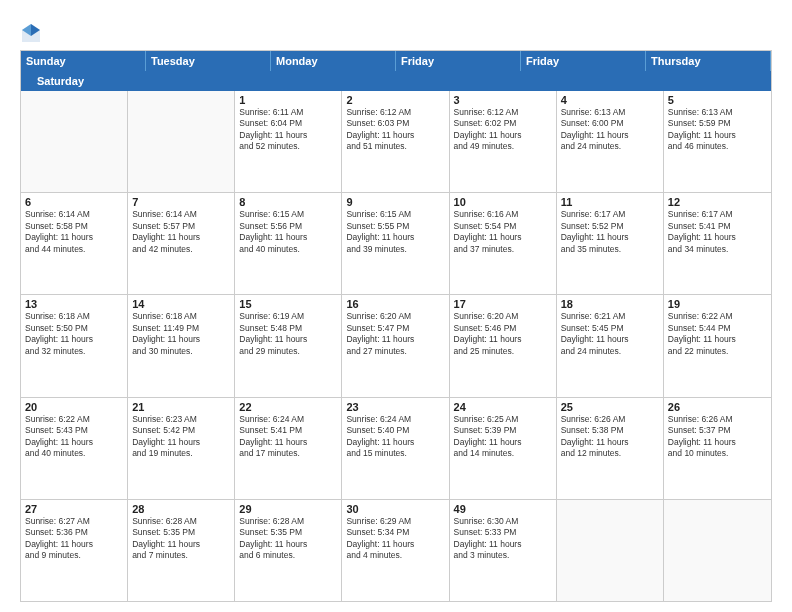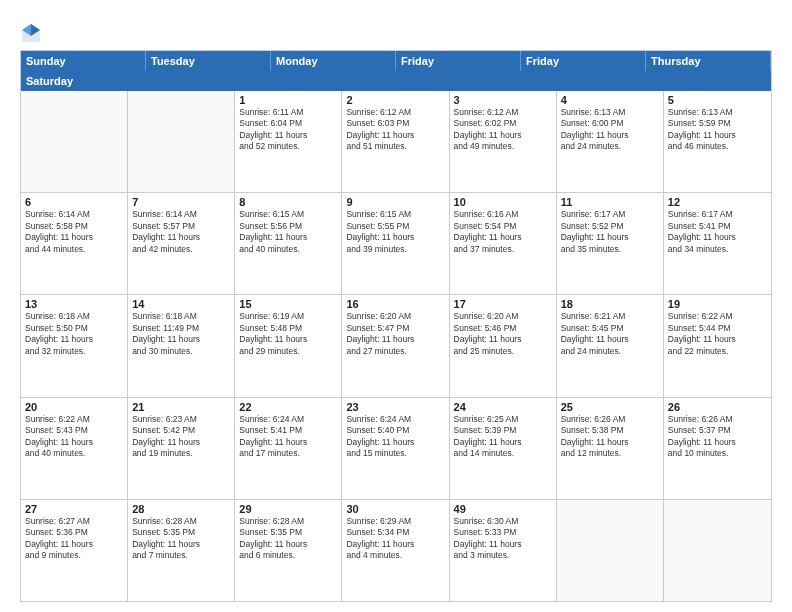--- a/index.html
+++ b/index.html
@@ -75,21 +75,21 @@
       background: #2a6db5;
     }
     .cal-header-cell {
       color: #fff;
       font-size: 11px;
       font-weight: bold;
       padding: 4px 5px;
       text-align: left;
       border-right: 1px solid #5a9dd5;
     }
-    .cal-header-cell:last-child { border-right: none; }
+    .cal-header-cell:last-child { border-right: none; margin-left: 11px; }
     .cal-body {
       flex: 1;
       display: flex;
       flex-direction: column;
     }
     .cal-row {
       flex: 1;
       display: grid;
       grid-template-columns: repeat(7, 1fr);
       border-top: 1px solid #ccc;

